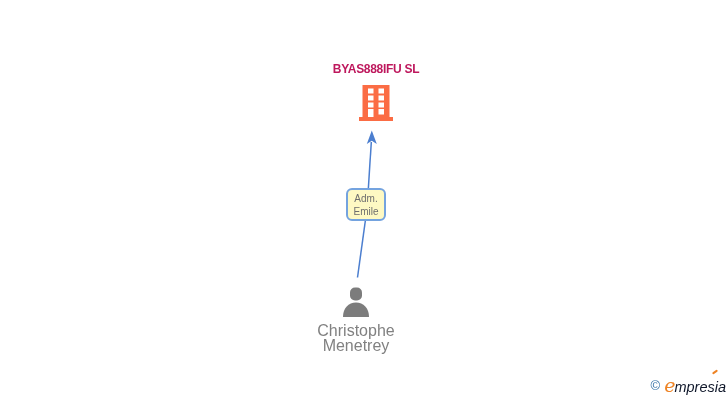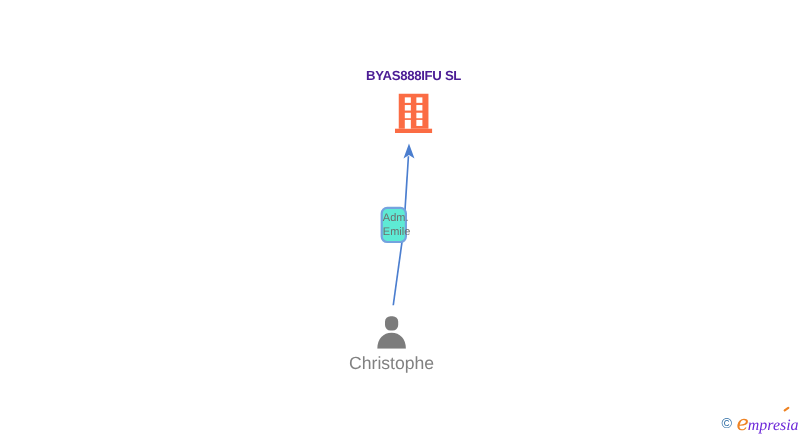--- a/index.html
+++ b/index.html
@@ -23,37 +23,37 @@
     position: absolute;
     left: 276px; top: 62px;
     width: 200px;
     text-align: center;
     z-index: 2;
     cursor: pointer;
   }
   .company-title {
     font-size: 12px;
     font-weight: bold;
-    color: #4c1d95;
+    color: #be185d;
     letter-spacing: -0.3px;
     line-height: 14px;
   }
   .building-icon {
     display: block;
     margin: 9px auto 0 auto;
   }
   
   .edge-label {
     position: absolute;
     left: 346px; top: 188px;
-    width: 24px; height: 33px;
+    width: 40px; height: 33px;
     box-sizing: border-box;
     border: 2px solid #74A3DF;
     border-radius: 6px;
-    background: #5eead4;
+    background: #fef9c3;
     z-index: 2;
     text-align: center;
     padding-top: 3px;
     cursor: pointer;
   }
   .edge-label span {
     display: block;
     font-size: 10px;
     line-height: 12.5px;
     color: #6E6E6E;
@@ -90,24 +90,24 @@
     margin-right: 4px;
     vertical-align: 2px;
   }
   .logo-e {
     font-family: "DejaVu Serif", serif;
     font-style: italic;
     font-size: 19px;
     color: #EE8324;
   }
   .logo-rest {
-    font-family: Liberation Serif, serif;
+    font-family: Liberation Sans, sans-serif;
     font-style: italic;
     font-size: 14.5px;
-    color: #6d28d9;
+    color: #0f172a;
     margin-left: -1px;
     text-align: right;
   }
   .logo-accent {
     position: absolute;
     right: 8px; top: -3px;
     width: 6px; height: 2px;
     background: #EE8324;
     transform: rotate(-35deg);
     border-radius: 1px;
@@ -145,20 +145,21 @@
     <span>Emile</span>
   </div>
 
   <div class="person-node">
     <svg class="person-icon" width="30" height="30" viewBox="0 0 30 30" xmlns="http://www.w3.org/2000/svg">
       <rect x="9" y="0.5" width="12" height="13" rx="5" fill="#7C7C7C"></rect>
       <path d="M2,30 C2,21 7.5,15.5 15,15.5 C22.5,15.5 28,21 28,30 Z" fill="#7C7C7C"></path>
     </svg>
     <div class="person-name">
       <div>Christophe</div>
+      <div>Menetrey</div>
     </div>
   </div>
 
   <div class="logo">
     <span class="logo-c">©</span><span class="logo-e">e</span><span class="logo-rest">mpresia</span>
     <span class="logo-accent"></span>
   </div>
 
 </div>
 

